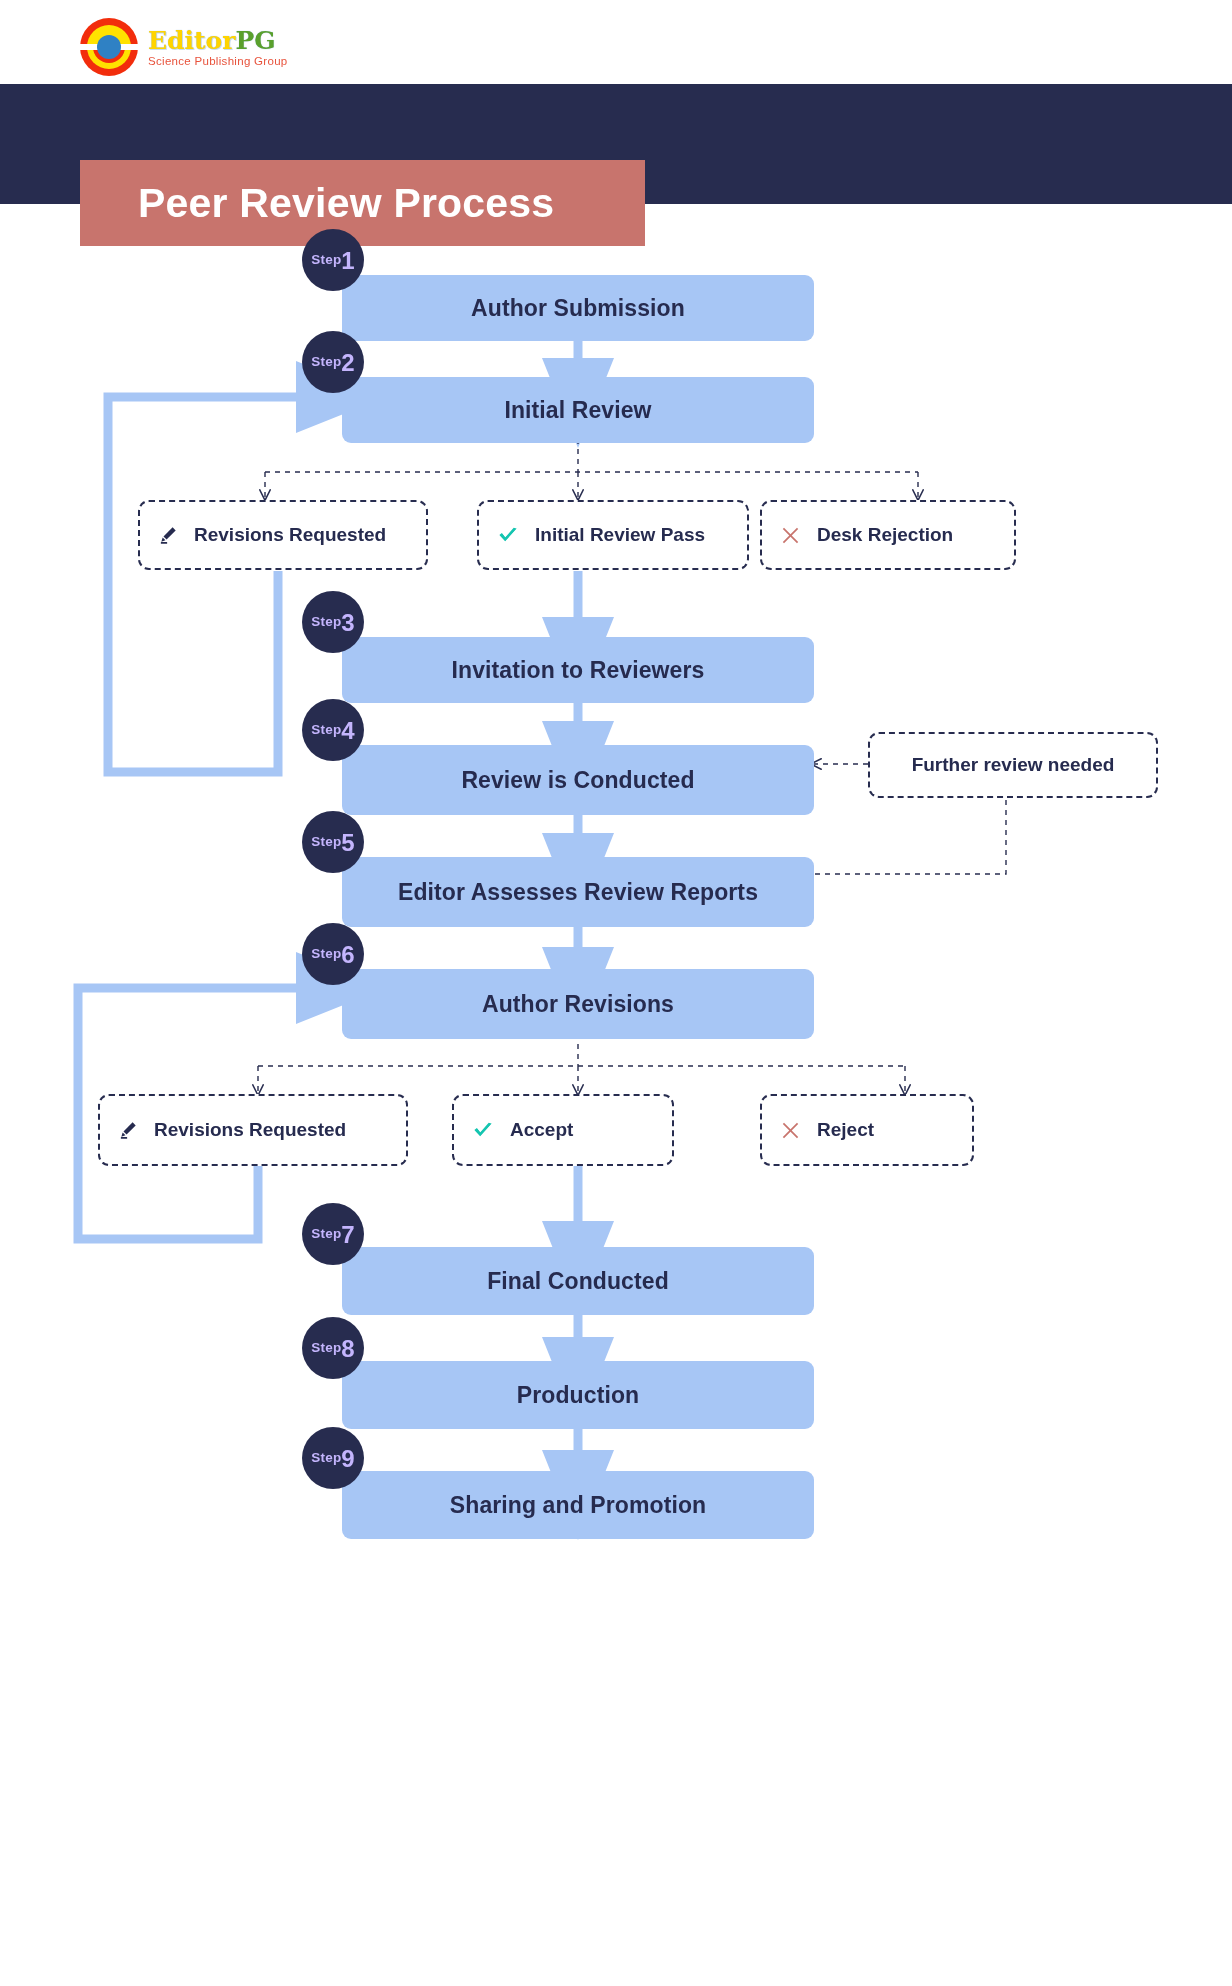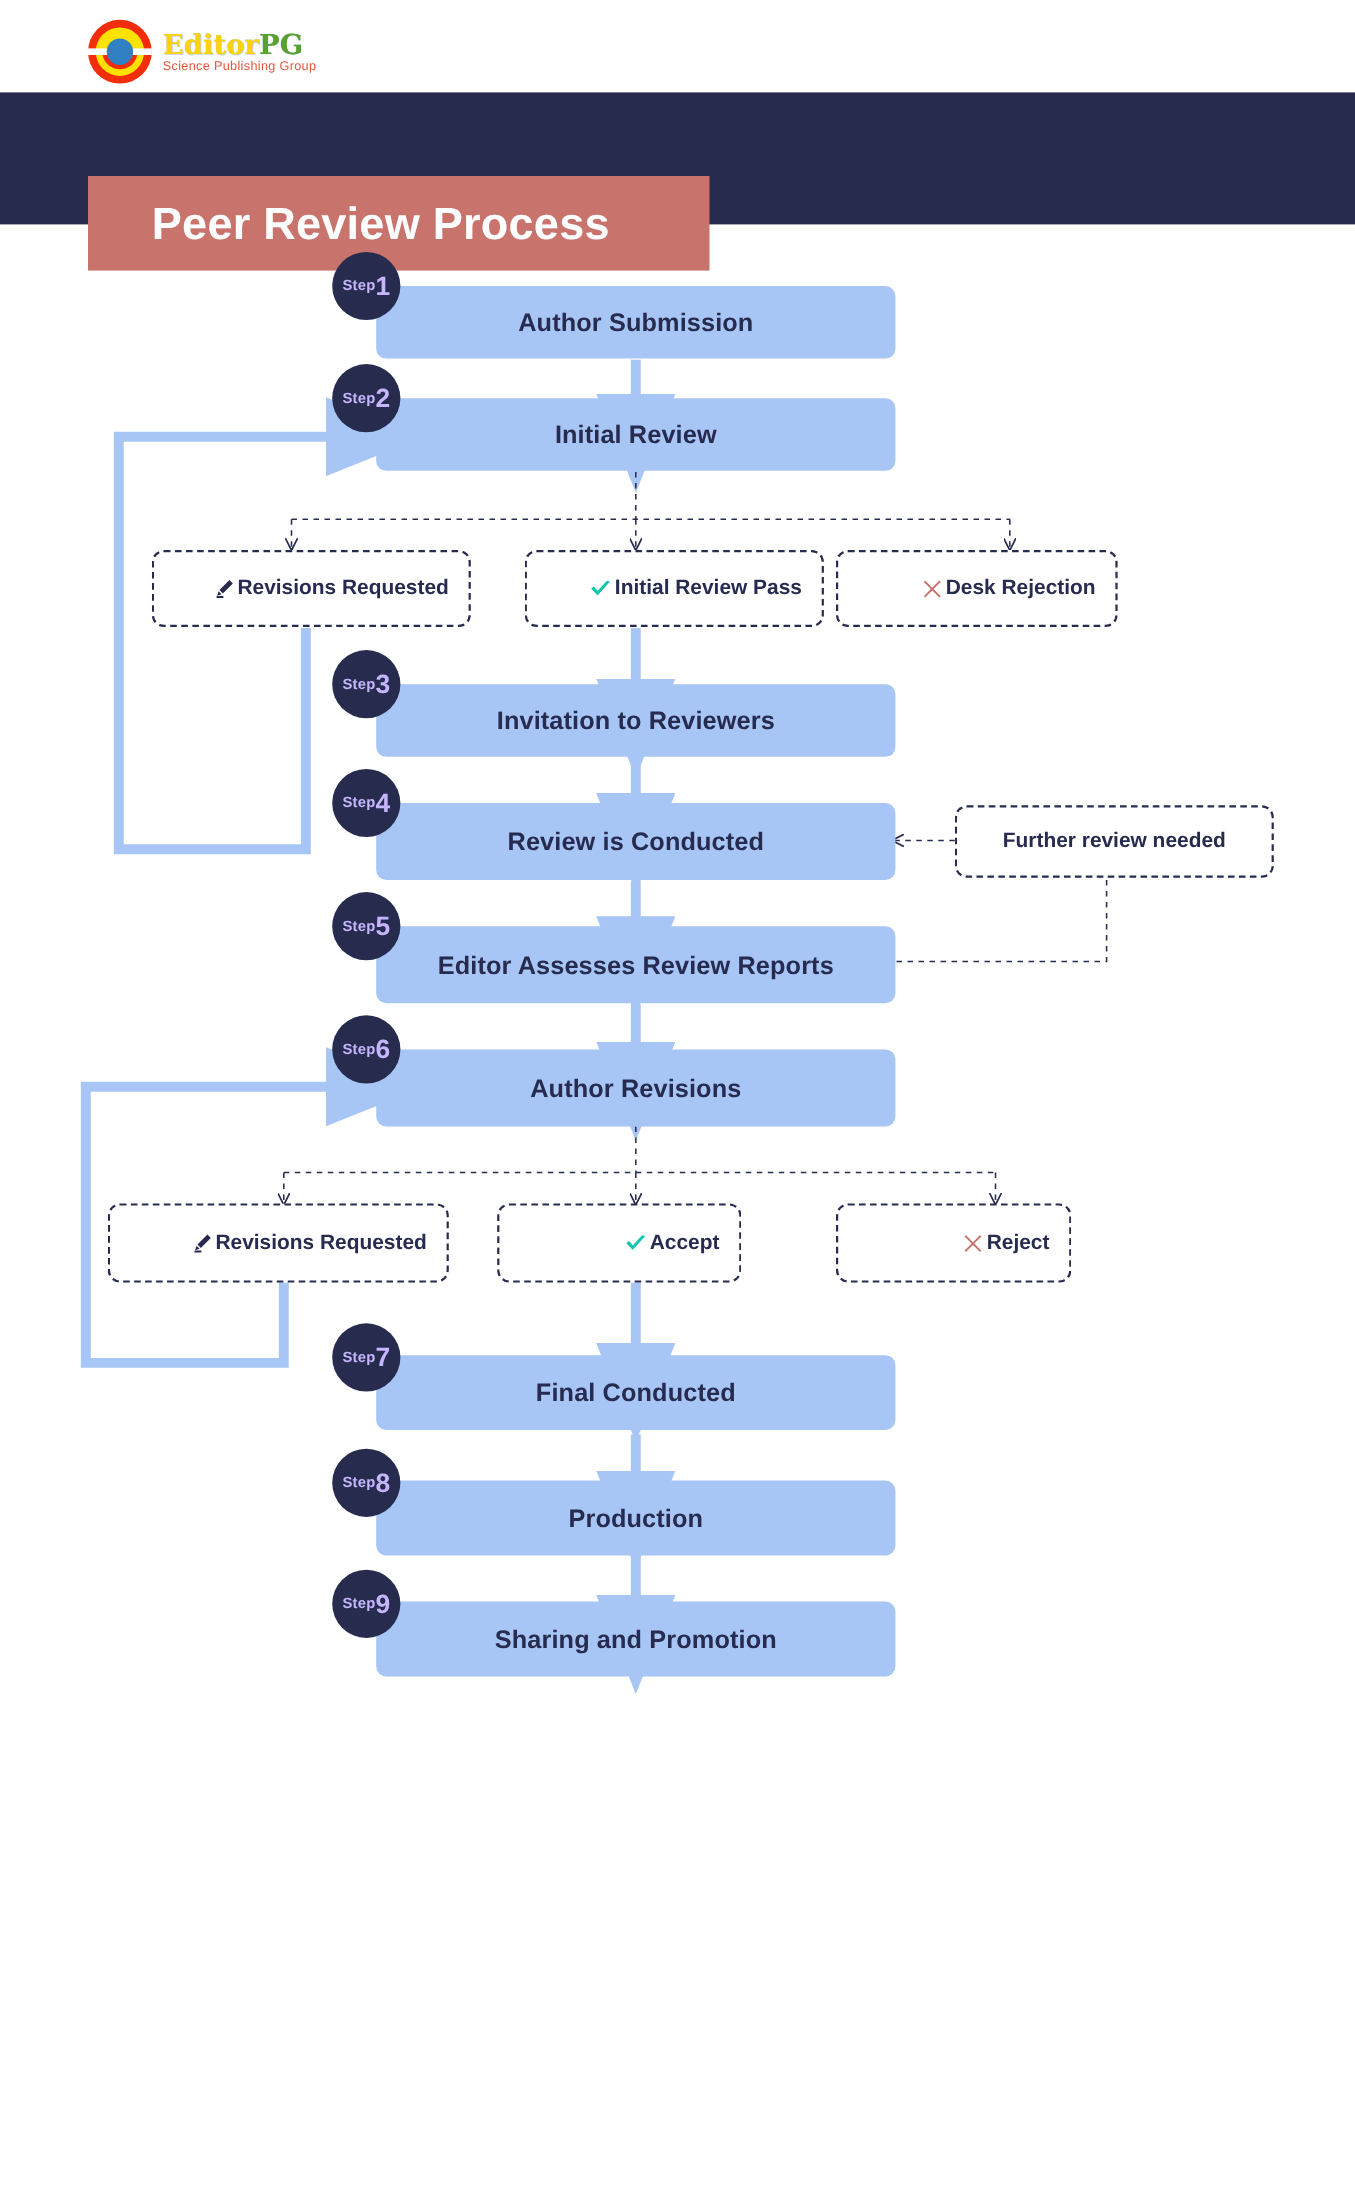--- a/index.html
+++ b/index.html
@@ -68,36 +68,36 @@
   .canvas { position:absolute; left:0; top:204px; width:1232px; height:1782px; }
 
   svg.links { position:absolute; left:0; top:0; width:1232px; height:1782px; pointer-events:none; }
 
   
   .step-node { position:absolute; }
   .step-box {
     position:absolute; background:#a7c6f5; border-radius:9px;
     display:flex; align-items:center; justify-content:center;
     color:#262b4f; font-weight:bold; font-family:"Liberation Sans", sans-serif;
-    font-size:23px; letter-spacing:0.1px;
+    font-size:23px; letter-spacing:0.1px;margin-top:15px;
   }
   .step-badge {
     position:absolute; width:62px; height:62px; border-radius:50%;
     background:#272c4f; color:#c4b5fd;
     display:flex; flex-direction:row; align-items:center; justify-content:center;
     line-height:1; z-index:5;
   }
   .step-badge .s-word { font-size:13.5px; font-weight:bold; letter-spacing:0.2px; }
   .step-badge .s-num { font-size:24px; font-weight:bold; margin-top:2px; }
 
   
   .dbox {
     position:absolute; border:2.2px dashed #272c4f; border-radius:11px;
-    background:#ffffff; display:flex; align-items:center; justify-content:flex-end;
-    gap:2px; padding:0 18px;
+    background:#ffffff; display:flex; align-items:center; justify-content:flex-start;
+    gap:16px; padding:0 18px;
     color:#262b4f; font-weight:bold; font-size:19px;
     font-family:"Liberation Sans", sans-serif;
   }
   .dbox .dlabel { white-space:nowrap; }
   .ic { display:inline-flex; align-items:center; justify-content:center; }
 
   
   .notebox {
     position:absolute; border:2.2px dashed #272c4f; border-radius:11px; background:#fff;
     display:flex; align-items:center; justify-content:center;

